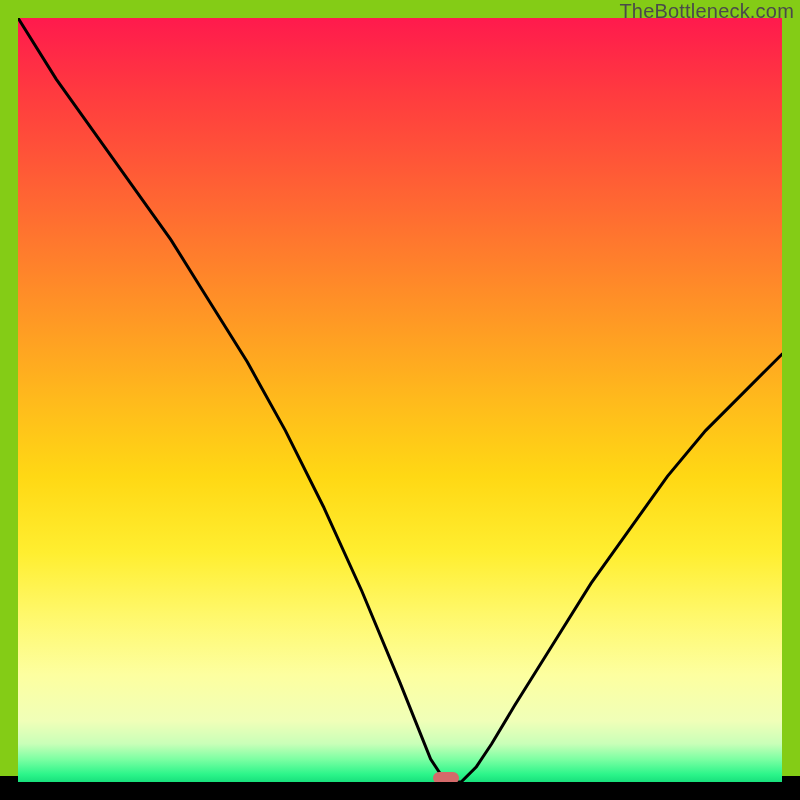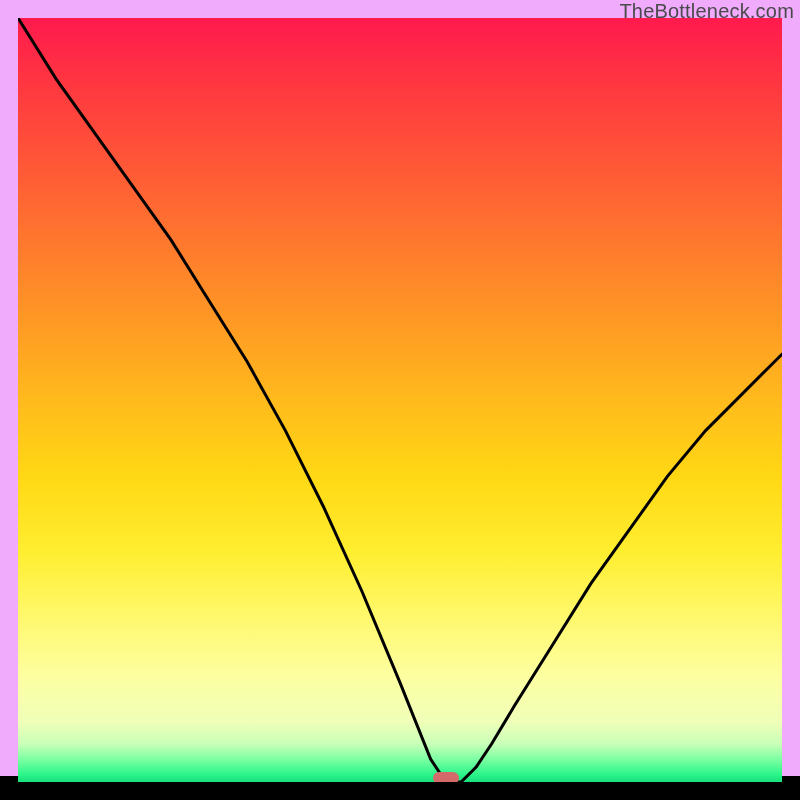--- a/index.html
+++ b/index.html
@@ -9,21 +9,21 @@
     height: 800px;
     background: #000;
     overflow: hidden;
   }
   .frame {
     position: absolute;
     left: 0;
     top: 0;
     width: 800px;
     height: 776px;
-    background: #f0abfc;
+    background: #84cc16;
   }
   .plot {
     position: absolute;
     left: 18px;
     top: 18px;
     width: 764px;
     height: 764px;
     overflow: hidden;
   }
   .gradient {

